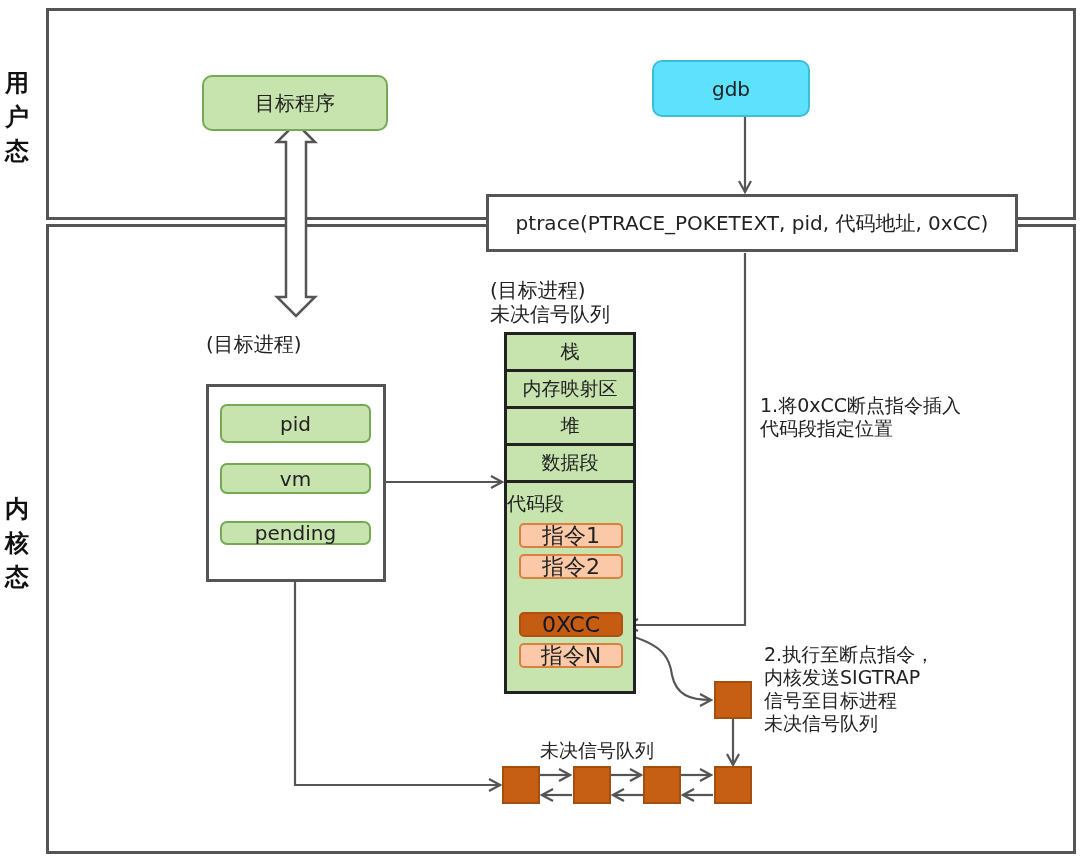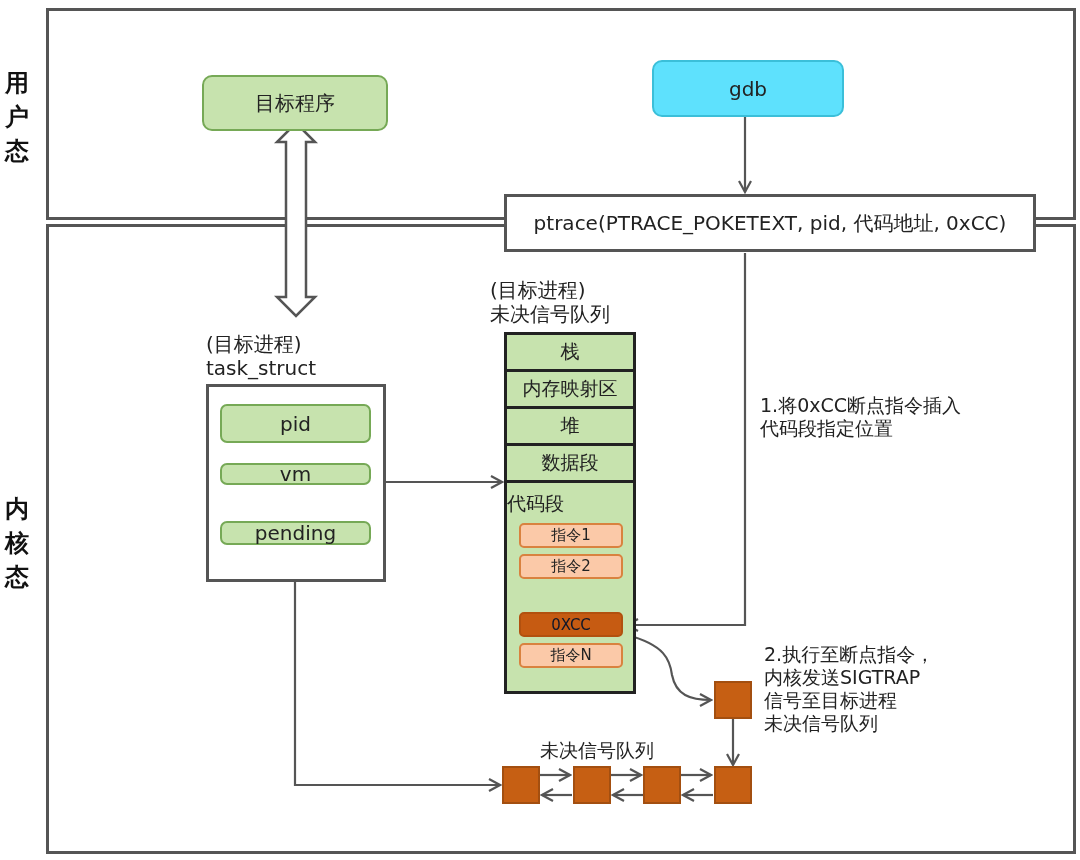--- a/index.html
+++ b/index.html
@@ -11,21 +11,21 @@
     .side-label span { display: block; }
     .node { position: absolute; box-sizing: border-box; display: flex; align-items: center; justify-content: center; font-size: 20px; color: #222; }
     .green-node { background: #c7e3ae; border: 2px solid #76a956; border-radius: 10px; }
     .cyan-node { background: #5ee1fd; border: 2px solid #3bbfd9; border-radius: 10px; }
     .plain-box { background: #fff; border: 3px solid #555; }
     .caption { position: absolute; font-size: 20px; line-height: 24px; color: #222; }
     .vm-stack { position: absolute; left: 504px; top: 332px; width: 132px; height: 362px; border: 3px solid #222; box-sizing: border-box; background: #c7e3ae; }
     .seg { box-sizing: border-box; border-bottom: 3px solid #222; height: 37px; display: flex; align-items: center; justify-content: center; font-size: 19px; color: #222; }
     .code-seg { padding-top: 8px; }
     .code-title { text-align: left; font-size: 19px; margin-bottom: 6px; }
-    .instr { box-sizing: border-box; margin: 0 10px 6px 12px; height: 25px; border-radius: 5px; background: #fbc9a8; border: 2px solid #d9823f; display: flex; align-items: center; justify-content: center; font-size: 15px; color: #222; }
+    .instr { box-sizing: border-box; margin: 0 10px 6px 12px; height: 25px; border-radius: 5px; background: #fbc9a8; border: 2px solid #d9823f; display: flex; align-items: center; justify-content: center; font-size: 22px; color: #222; }
     .instr.bp { background: #c65b12; border-color: #b2510f; color: #0f172a; margin-top: 33px; }
     .queue-node { position: absolute; width: 38px; height: 38px; background: #c65f13; border: 2px solid #a34f10; box-sizing: border-box; }
     .note { position: absolute; font-size: 19px; line-height: 23px; color: #222; white-space: pre-line; }
     svg.overlay { position: absolute; left: 0; top: 0; pointer-events: none; }
   </style>
 </head>
 <body>
 
 <div class="region" style="left:46px; top:8px; width:1030px; height:212px;"></div>
 <div class="region" style="left:46px; top:224px; width:1030px; height:630px;"></div>
@@ -68,37 +68,36 @@
     <line x1="611" y1="775" x2="641" y2="775" stroke="#555" stroke-width="2.2" marker-end="url(#openArrow)"></line>
     <line x1="643" y1="795" x2="613" y2="795" stroke="#555" stroke-width="2.2" marker-end="url(#openArrow)"></line>
     <line x1="681" y1="775" x2="711" y2="775" stroke="#555" stroke-width="2.2" marker-end="url(#openArrow)"></line>
     <line x1="713" y1="795" x2="683" y2="795" stroke="#555" stroke-width="2.2" marker-end="url(#openArrow)"></line>
   </g>
 </svg>
 
 <div class="node green-node" style="left:202px; top:67px; width:186px; height:56px;margin-top:8px;">
   <span>目标程序</span>
 </div>
-<div class="node cyan-node" style="left:652px; top:60px; width:192px; height:57px;">
+<div class="node cyan-node" style="left:652px; top:60px; width:158px; height:57px;">
   <span>gdb</span>
 </div>
 
-<div class="node plain-box" style="left:504px; top:194px; width:532px; height:58px; font-size:20px;">
+<div class="node plain-box" style="left:486px; top:194px; width:532px; height:58px; font-size:20px;">
   <span>ptrace(PTRACE_POKETEXT, pid, 代码地址, 0xCC)</span>
 </div>
 
 <div class="caption" style="left:206px; top:332px; width:180px;">
   <div>(目标进程)</div>
-  <div>task_struct</div>
 </div>
 <div class="abs" style="left:206px; top:384px; width:180px; height:198px; border:3px solid #555; box-sizing:border-box; background:#fff;"></div>
 <div class="node green-node" style="left:220px; top:404px; width:151px; height:39px; border-radius:7px;">
   <span>pid</span>
 </div>
-<div class="node green-node" style="left:220px; top:463px; width:151px; height:22px; border-radius:7px;">
+<div class="node green-node" style="left:220px; top:463px; width:151px; height:31px; border-radius:7px;">
   <span>vm</span>
 </div>
 <div class="node green-node" style="left:220px; top:521px; width:151px; height:24px; border-radius:7px;">
   <span>pending</span>
 </div>
 
 <div class="caption" style="left:490px; top:278px; width:160px;">
   <div>(目标进程)</div>
   <div>未决信号队列</div>
 </div>

